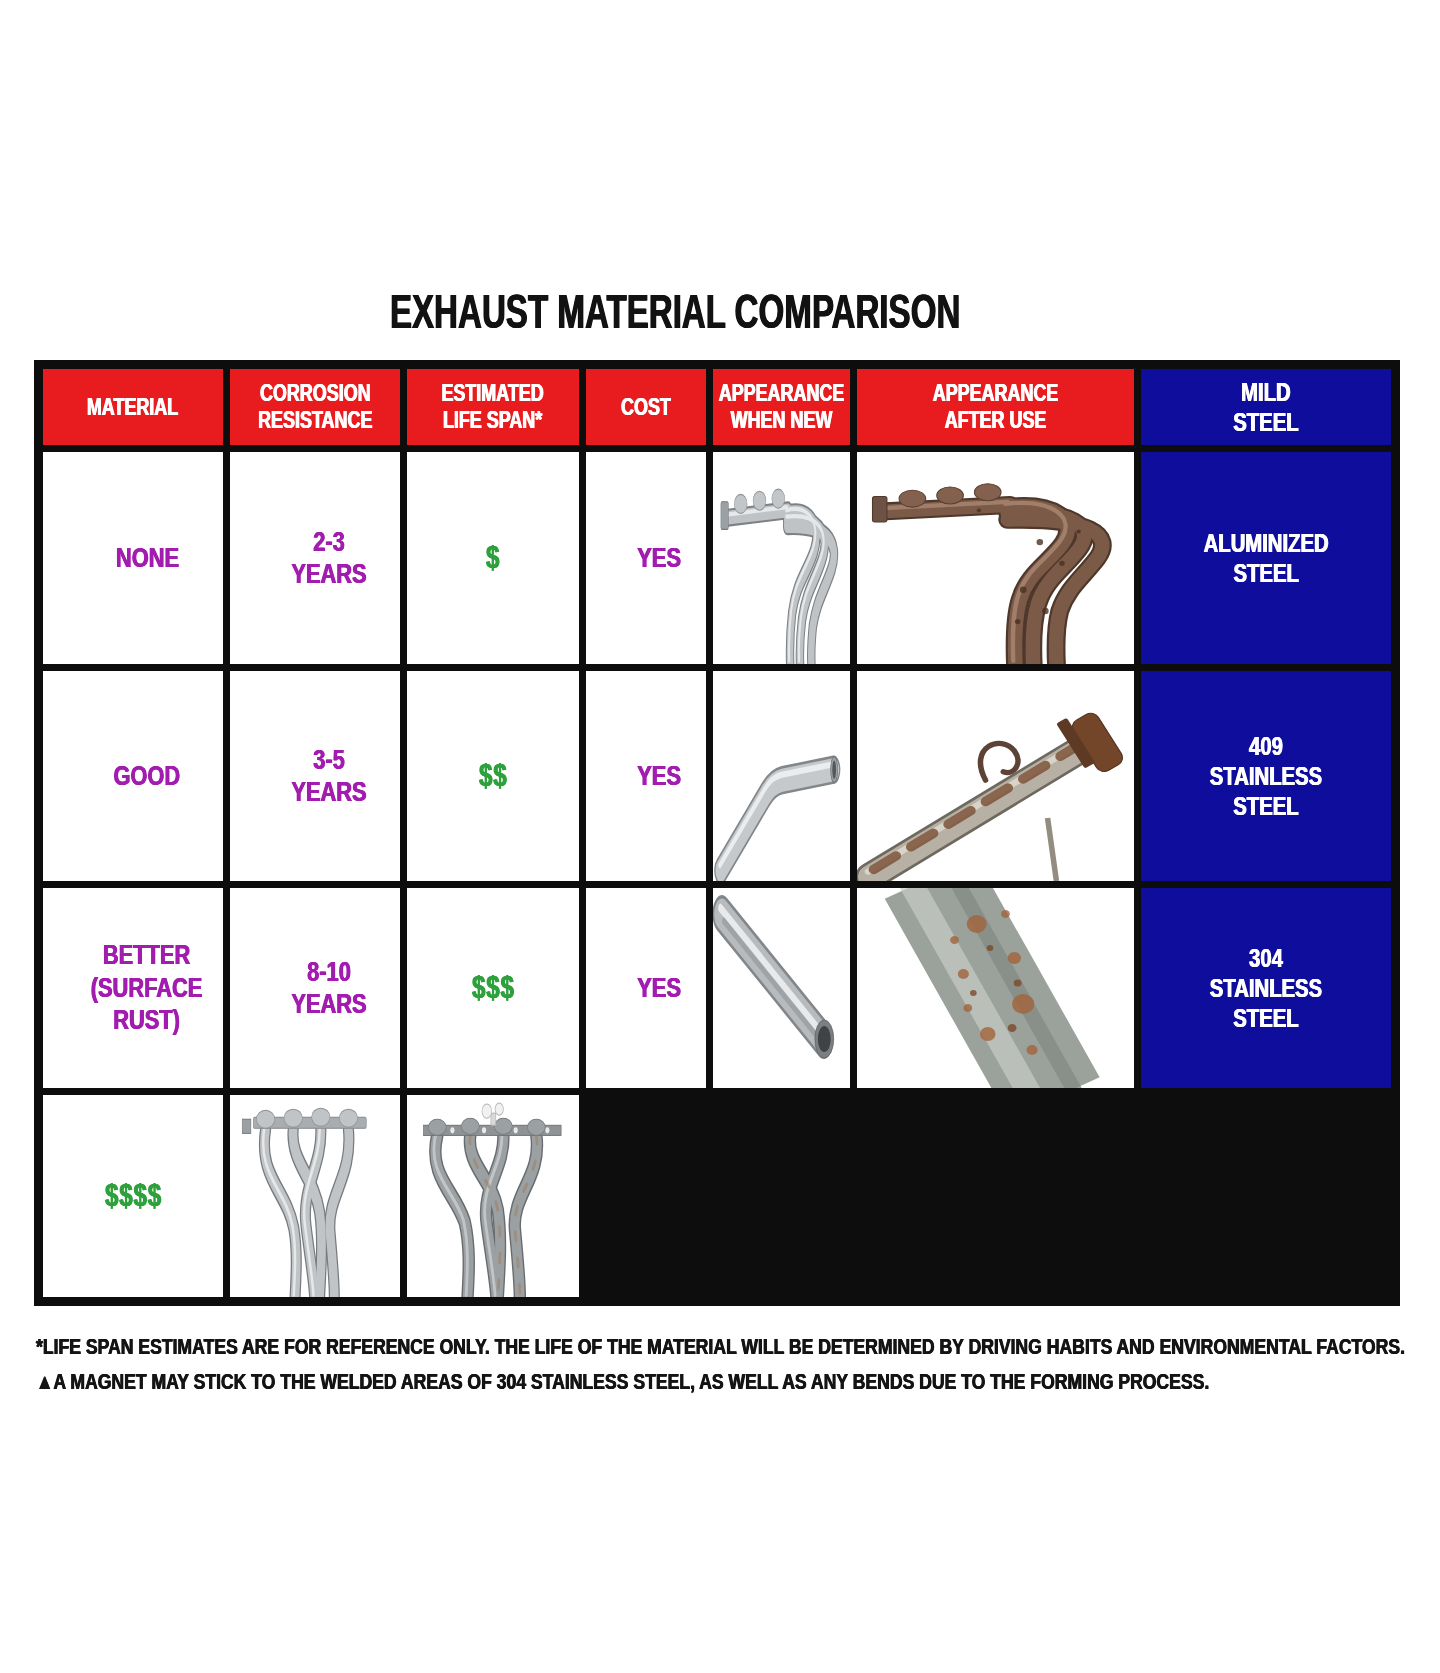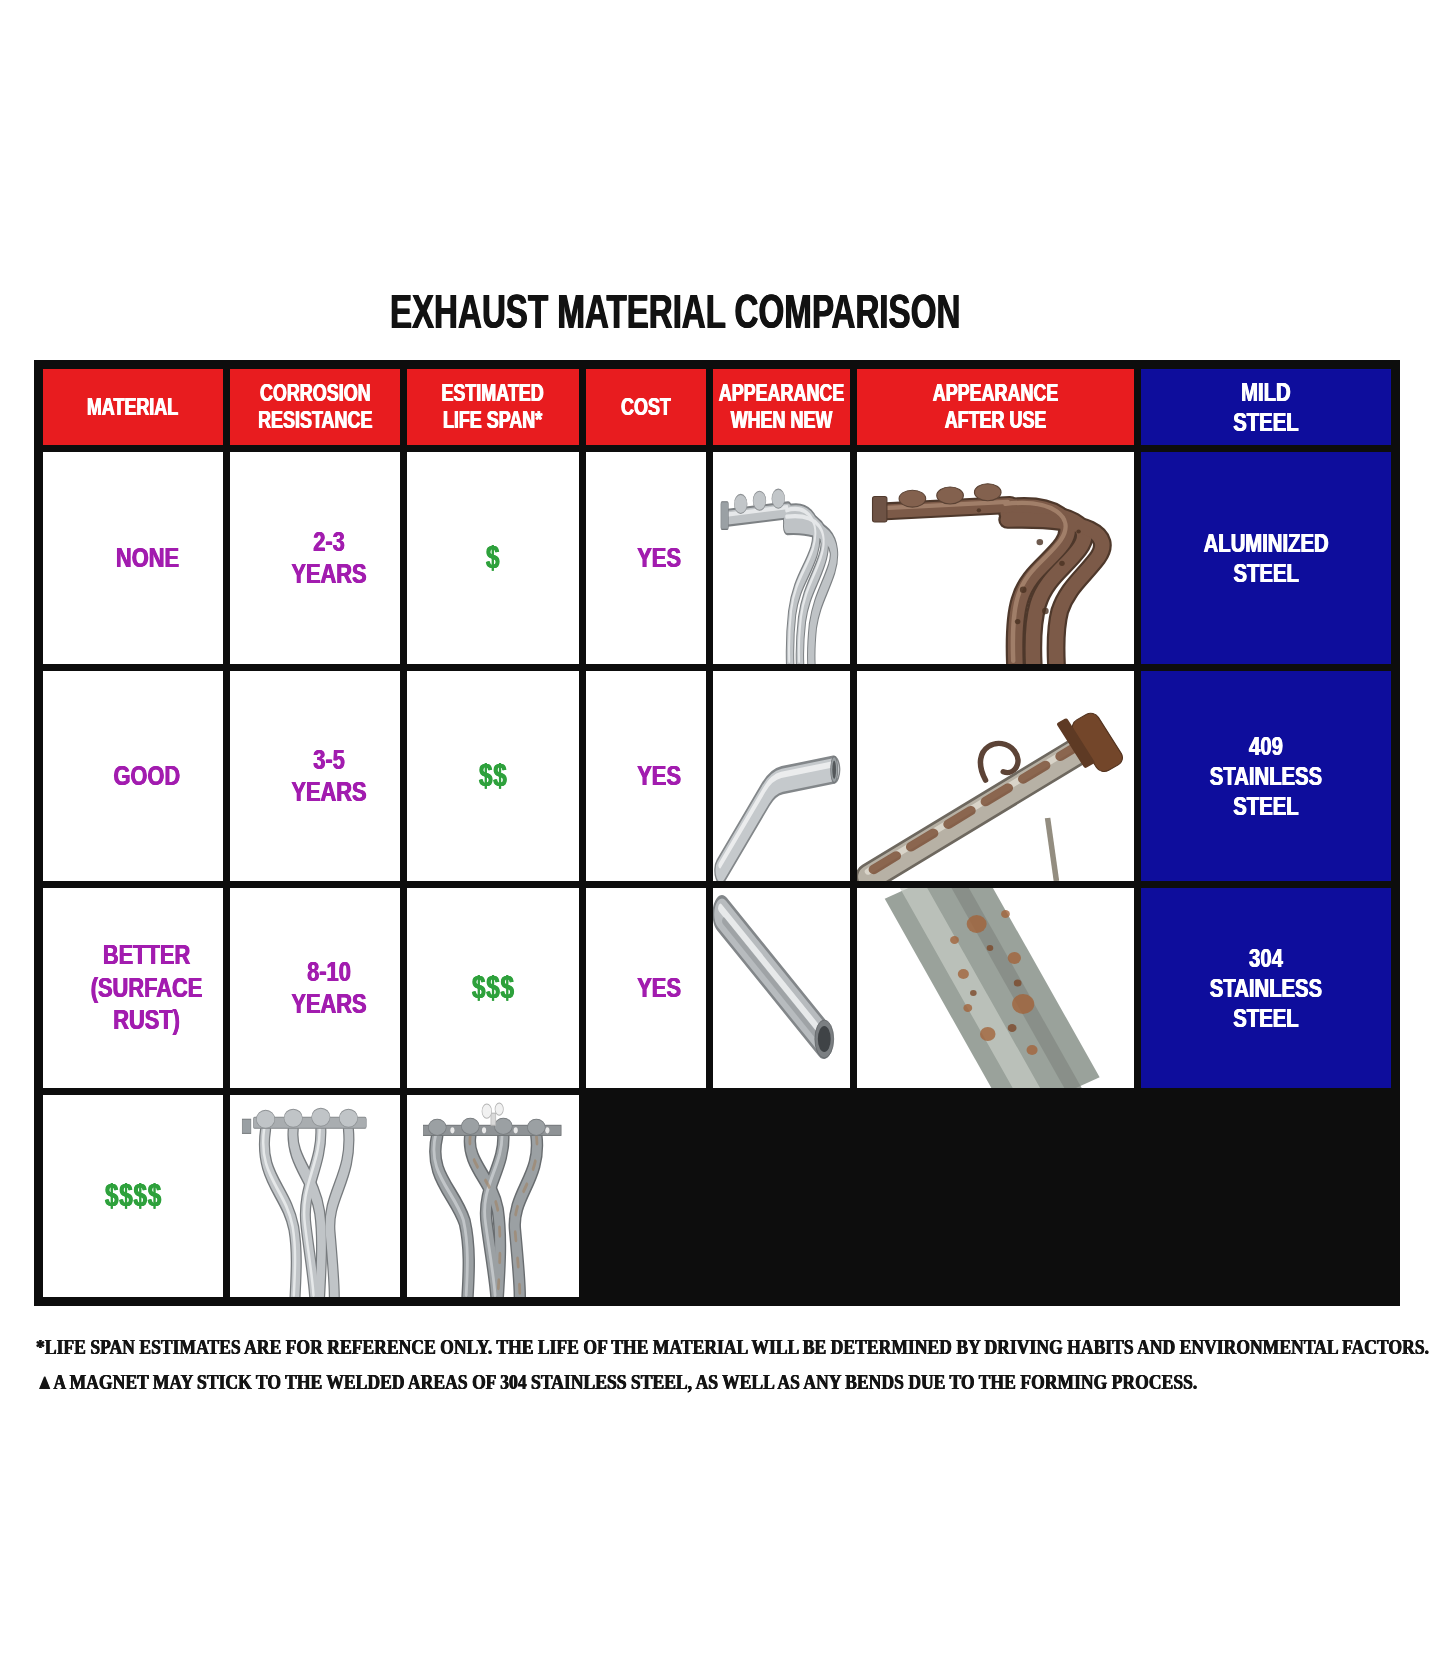--- a/index.html
+++ b/index.html
@@ -31,21 +31,21 @@
       text-shadow:.6px 0 currentColor,-.6px 0 currentColor;}
   .ch .cx{font-size:23px;}
   .cm .cx{font-size:26px;}
   .cd .cx{font-size:28px;}
   .cc .cx{font-size:31px;letter-spacing:1px;}
   .sup{font-size:.5em;position:relative;top:-.6em;margin-left:1px;}
 
   svg.photo{display:block;width:100%;height:100%;}
 
   
-  .notes{position:absolute;left:36px;top:1334px;width:1400px;font-family:Liberation Serif, serif;}
+  .notes{position:absolute;left:36px;top:1334px;width:1400px;}
   .notes p{margin:0 0 9px 0;font-size:22px;font-weight:700;color:#141414;
            white-space:nowrap;transform:scaleX(.8);transform-origin:0 50%;
            text-shadow:.5px 0 currentColor,-.5px 0 currentColor;}
 </style>
 </head>
 <body>
 
 <div class="canvas">
 
   <div class="title">

